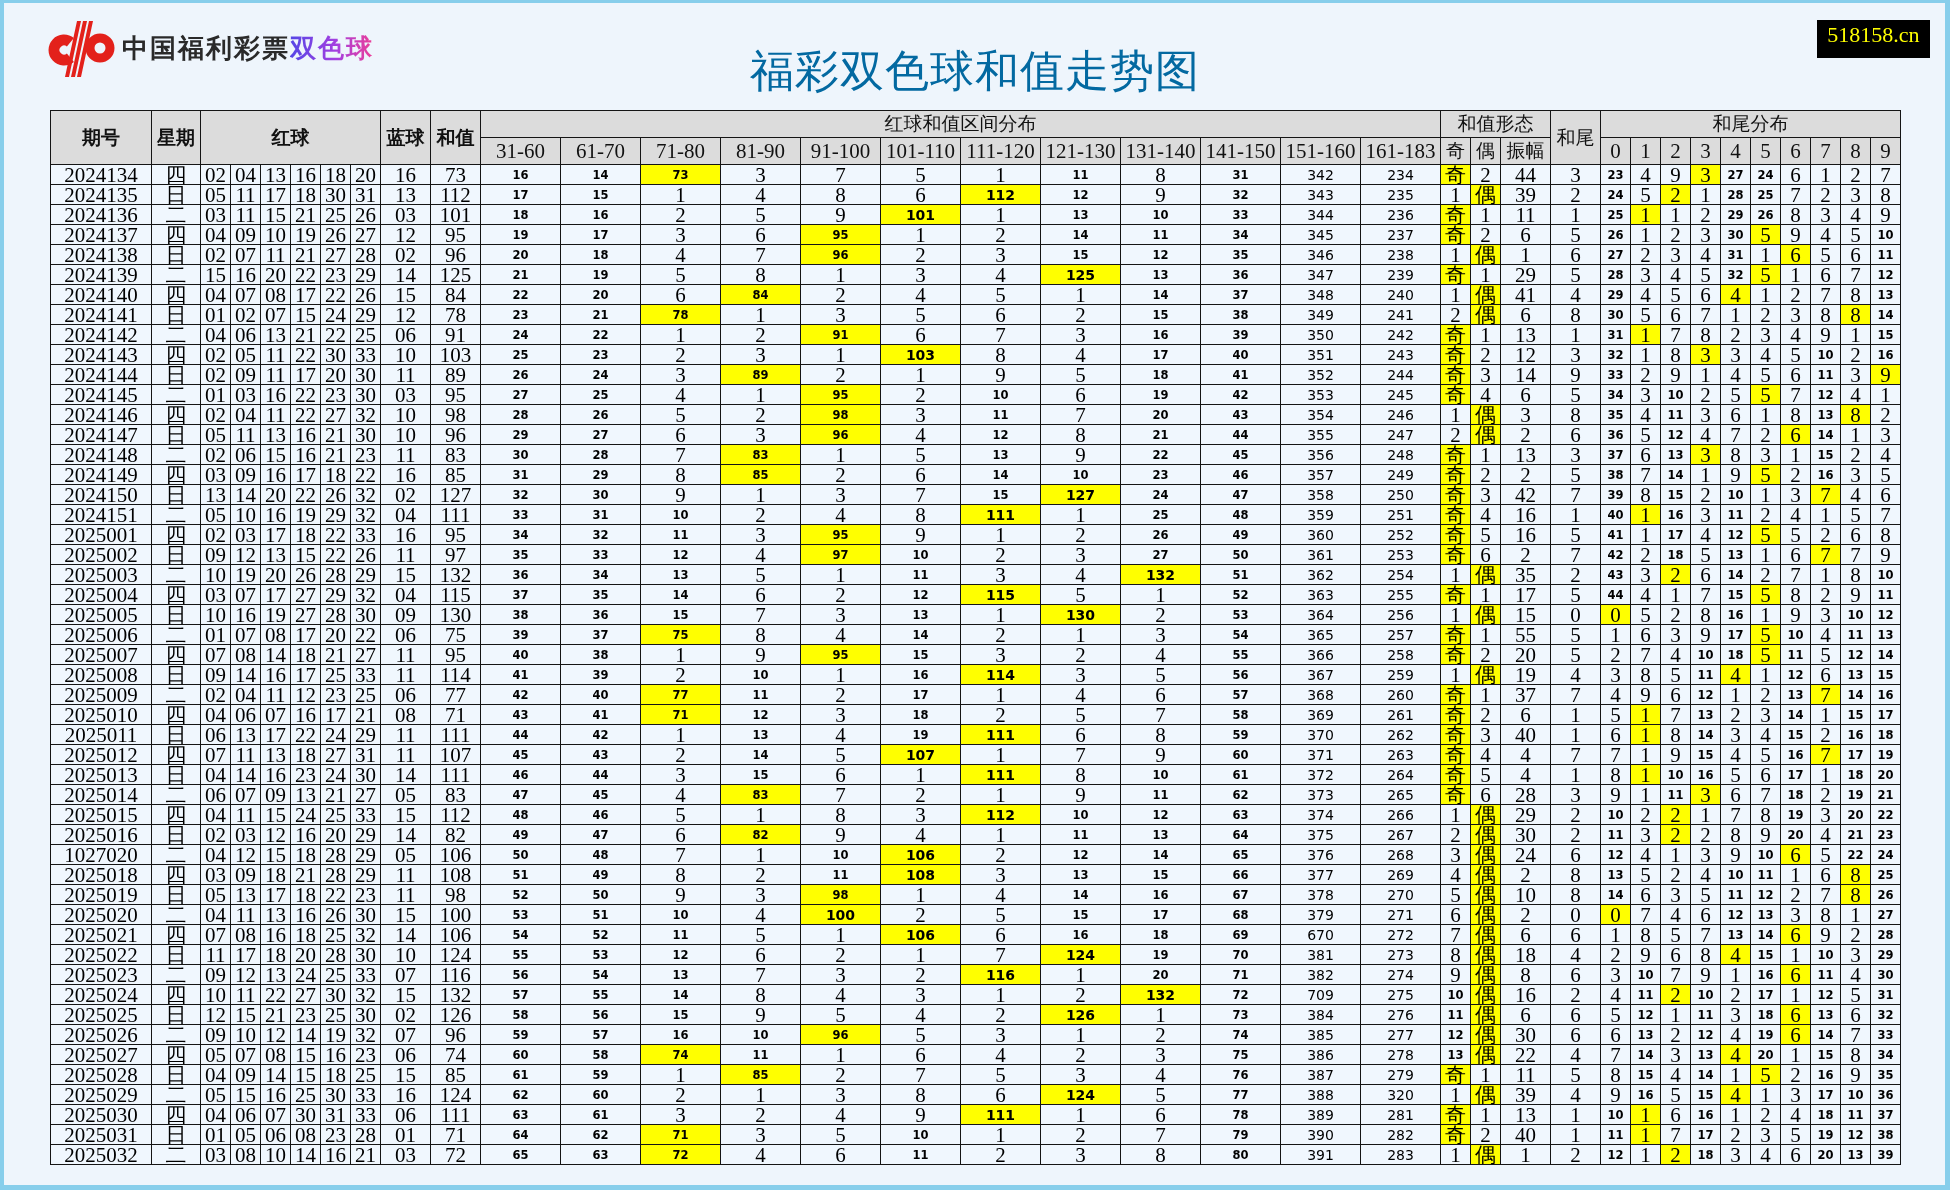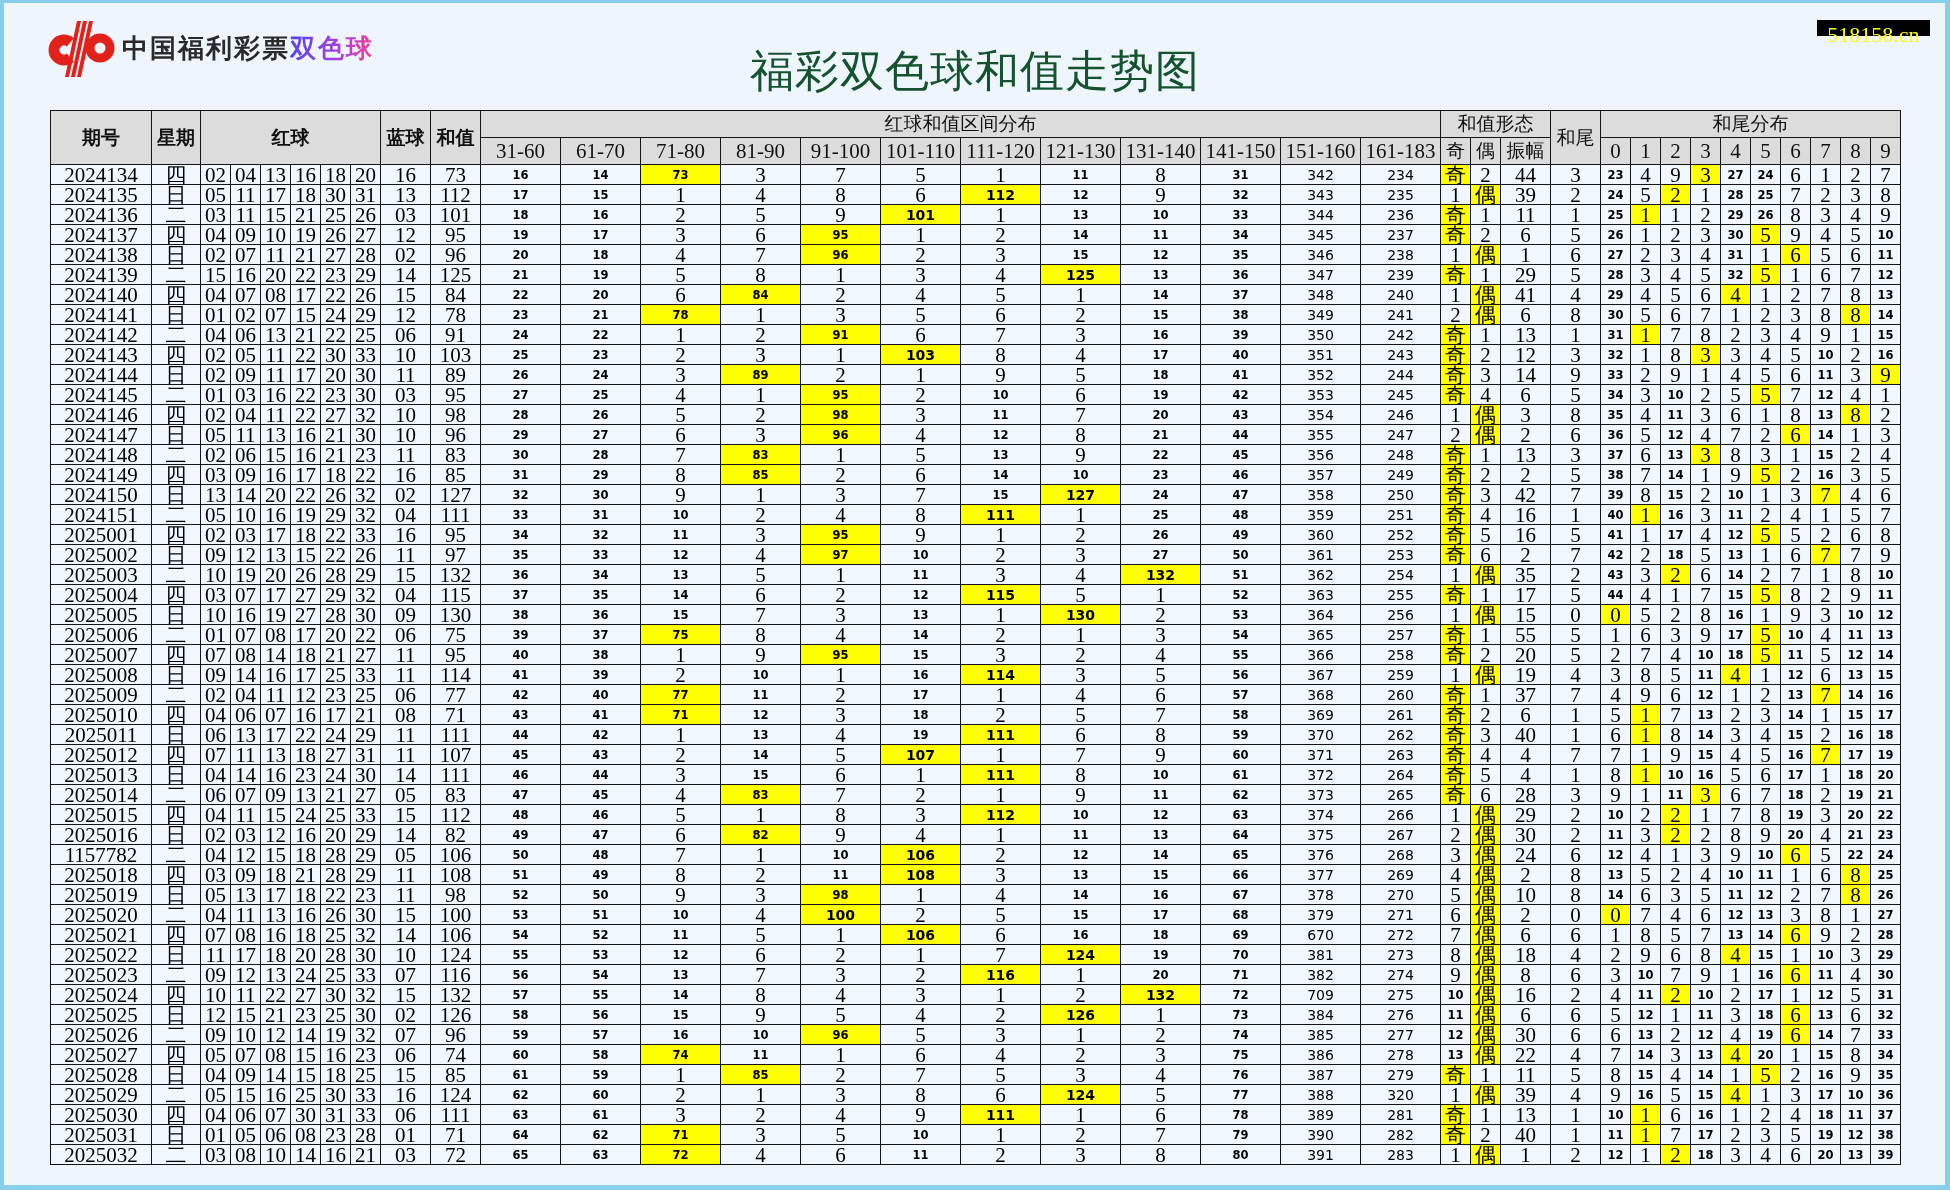--- a/index.html
+++ b/index.html
@@ -19,24 +19,24 @@
     position:absolute; left:122px; top:30px; white-space:nowrap;
     font-family:"DejaVu Sans", sans-serif; font-weight:bold; font-size:26px; line-height:36px; letter-spacing:2px;
   }
   .logo-org { color:#2a2a2a;text-align:right; }
   .logo-game {
     background: linear-gradient(90deg, #5546e6 0%, #a43fe0 55%, #ee3f96 100%);
     -webkit-background-clip:text; background-clip:text; color:transparent;
   }
   .page-title {
     position:absolute; left:0; top:46px; width:1950px; text-align:center;
-    font-family:"DejaVu Serif", serif; font-size:44px; line-height:50px; letter-spacing:1px; color:#14532d;
+    font-family:"DejaVu Serif", serif; font-size:44px; line-height:50px; letter-spacing:1px; color:#0369a1;
   }
   .site-badge {
-    position:absolute; left:1817px; top:20px; width:113px; height:16px;
+    position:absolute; left:1817px; top:20px; width:113px; height:38px;
     background: var(--badge-bg, #000); color: var(--badge-text, #FFFF00);
     font-family:"Liberation Serif", serif; font-size:22px; line-height:30px; text-align:center;
   }
   table.trend {
     position:absolute; left:50px; top:110px; width:1850px;
     border-collapse:collapse; table-layout:fixed; background: var(--cell-bg, #F0F7FE); border-radius: 17px;
   }
   table.trend th, table.trend td {
     border:1px solid #151515; padding:0; text-align:center; vertical-align:middle;
     overflow:hidden; white-space:nowrap;
@@ -1444,21 +1444,21 @@
         <td class="d1 hit">2</td>
         <td class="d1">2</td>
         <td class="d1">8</td>
         <td class="d1">9</td>
         <td class="d2">20</td>
         <td class="d1">4</td>
         <td class="d2">21</td>
         <td class="d2">23</td>
       </tr>
       <tr>
-        <td class="d1">1157782</td>
+        <td class="d1">1027020</td>
         <td class="d1">二</td>
         <td class="d1">04</td>
         <td class="d1">12</td>
         <td class="d1">15</td>
         <td class="d1">18</td>
         <td class="d1">28</td>
         <td class="d1">29</td>
         <td class="d1">05</td>
         <td class="d1">106</td>
         <td class="d2">50</td>

